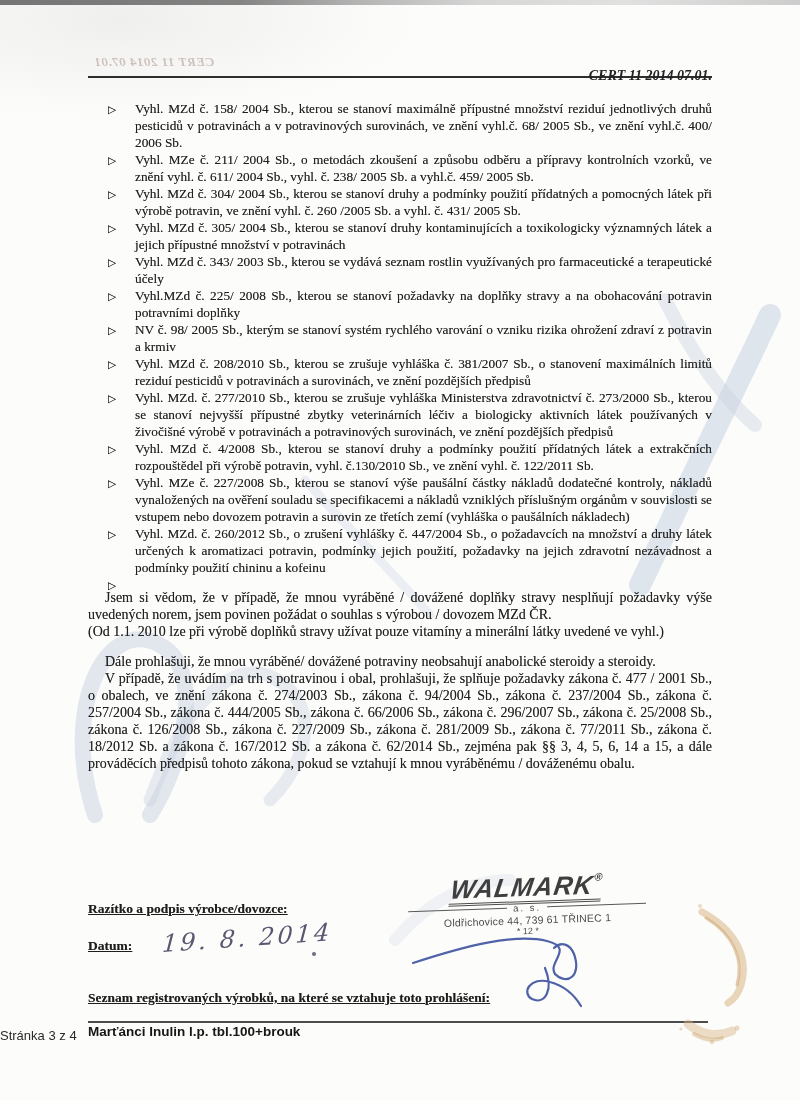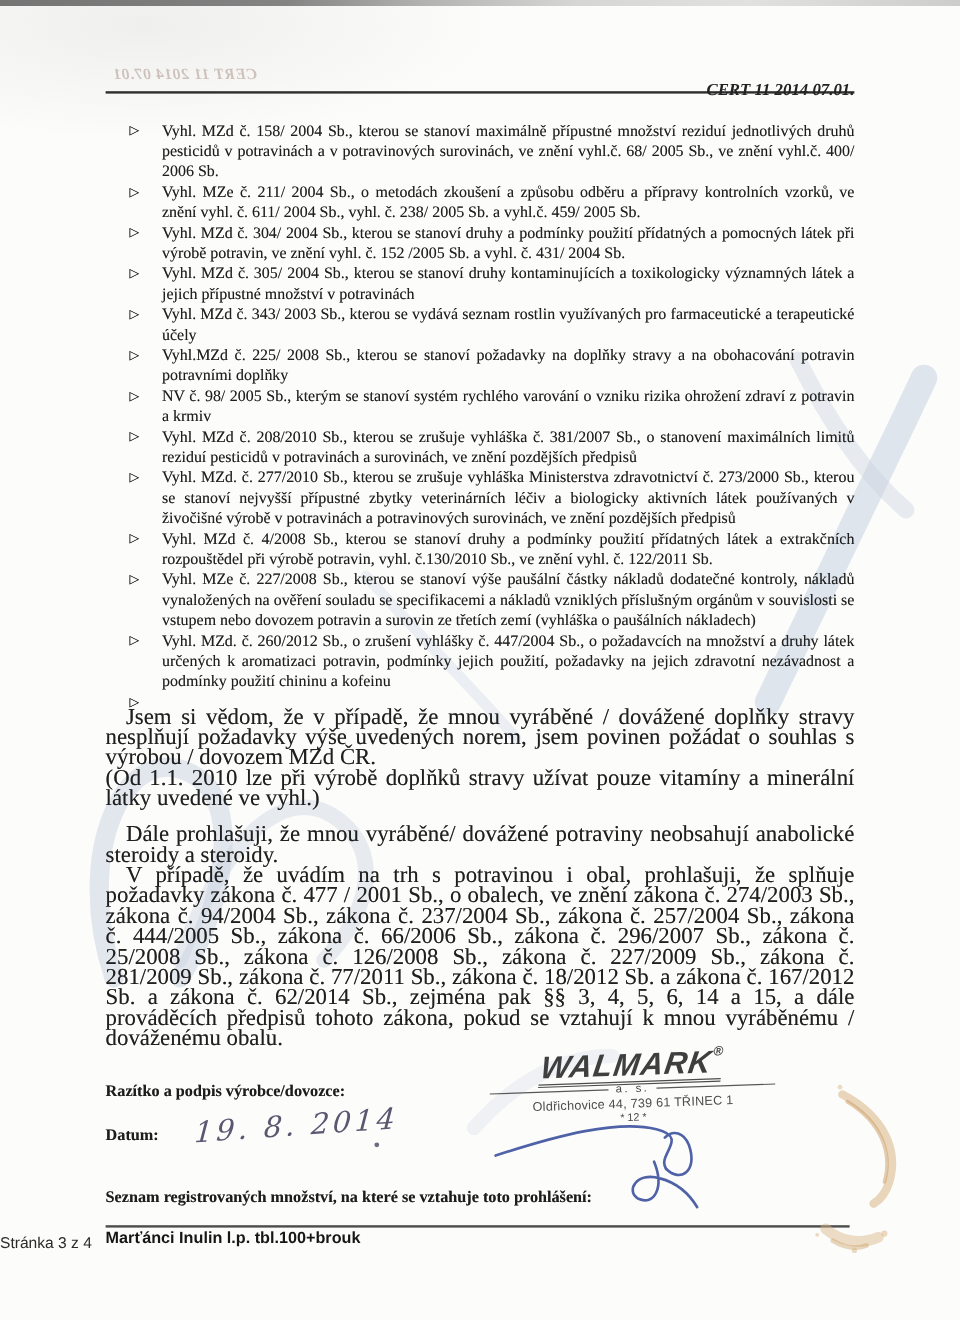--- a/index.html
+++ b/index.html
@@ -34,27 +34,27 @@
   .rule{border:0;border-top:2px solid #2e2e2e;margin:4px 0 0 0;}
   .reglist{list-style:none;margin:22px 0 0 0;padding:0;}
   .reglist li{
     position:relative;padding-left:47px;margin:0;
     font-size:13.3px;line-height:17px;text-align:justify;
     text-shadow:0 0 .3px rgba(0,0,0,.45);
   }
   .bullet{position:absolute;left:20px;top:1px;font-family:"DejaVu Sans",sans-serif;font-size:10.5px;color:#111;}
   .b{font-weight:normal;}
   .para{
-    margin:0;font-size:19px;line-height:17px;text-align:justify;
+    margin:0;font-size:14px;line-height:17px;text-align:justify;
     text-shadow:0 0 .3px rgba(0,0,0,.45);
   }
   .indent{text-indent:17px;}
   .mt14{margin-top:13px;}
   .abs{position:absolute;z-index:2;}
-  .label{font:bold 13.5px "Liberation Serif",serif;color:#1d1d1d;text-shadow:0 0 .3px rgba(0,0,0,.45);}
+  .label{font:bold 13.5px "Liberation Serif",serif;color:#1d1d1d;text-shadow:0 0 .3px rgba(0,0,0,.45);text-decoration:underline;}
   .handwriting{
     position:absolute;left:162px;top:924px;z-index:2;
     font:italic 24px "DejaVu Serif",serif;color:#4b4663;
     transform:rotate(-4deg) skewX(-8deg);letter-spacing:3px;opacity:.9;
   }
   .pen-dot{position:absolute;left:312px;top:952px;width:4px;height:4px;border-radius:50%;background:#4b4663;opacity:.8;z-index:2;}
   .stamp{
     position:absolute;left:408px;top:874px;width:238px;z-index:2;
     transform:rotate(-2deg);text-align:center;color:#474747;
     font-family:"Liberation Sans",sans-serif;
@@ -99,21 +99,21 @@
 
     <div class="header-row">
       <span class="bleed">CERT 11 2014 07.01</span>
       <span class="cert">CERT 11 2014 07.01.</span>
     </div>
     <hr class="rule">
 
     <ul class="reglist">
       <li><span class="bullet">▷</span><span><span class="b">Vyhl. MZd č. 158/ 2004 Sb.,</span><span> kterou se stanoví maximálně přípustné množství reziduí jednotlivých druhů pesticidů v potravinách a v potravinových surovinách, </span><span class="b">ve znění vyhl.č. 68/ 2005 Sb., ve znění vyhl.č. 400/ 2006 Sb.</span></span></li>
       <li><span class="bullet">▷</span><span><span class="b">Vyhl. MZe č. 211/ 2004 Sb.,</span><span> o metodách zkoušení a způsobu odběru a přípravy kontrolních vzorků, ve znění </span><span class="b">vyhl. č. 611/ 2004 Sb., vyhl. č. 238/ 2005 Sb. a vyhl.č. 459/ 2005 Sb.</span></span></li>
-      <li><span class="bullet">▷</span><span><span class="b">Vyhl. MZd č. 304/ 2004 Sb.,</span><span> kterou se stanoví druhy a podmínky použití přídatných a pomocných látek při výrobě potravin, ve znění </span><span class="b">vyhl. č. 152 /2005 Sb. a vyhl. č. 431/ 2004 Sb.</span></span></li>
+      <li><span class="bullet">▷</span><span><span class="b">Vyhl. MZd č. 304/ 2004 Sb.,</span><span> kterou se stanoví druhy a podmínky použití přídatných a pomocných látek při výrobě potravin, ve znění </span><span class="b">vyhl. č. 260 /2005 Sb. a vyhl. č. 431/ 2005 Sb.</span></span></li>
       <li><span class="bullet">▷</span><span><span class="b">Vyhl. MZd č. 305/ 2004 Sb.,</span><span> kterou se stanoví druhy kontaminujících a toxikologicky významných látek a jejich přípustné množství v potravinách</span></span></li>
       <li><span class="bullet">▷</span><span><span class="b">Vyhl. MZd č. 343/ 2003 Sb.,</span><span> kterou se vydává seznam rostlin využívaných pro farmaceutické a terapeutické účely</span></span></li>
       <li><span class="bullet">▷</span><span><span class="b">Vyhl.MZd č. 225/ 2008 Sb.,</span><span> kterou se stanoví požadavky na doplňky stravy a na obohacování potravin potravními doplňky</span></span></li>
       <li><span class="bullet">▷</span><span><span class="b">NV č. 98/ 2005 Sb.,</span><span> kterým se stanoví systém rychlého varování o vzniku rizika ohrožení zdraví z potravin a krmiv</span></span></li>
       <li><span class="bullet">▷</span><span><span class="b">Vyhl. MZd č. 208/2010 Sb.,</span><span> kterou se zrušuje vyhláška č. 381/2007 Sb., o stanovení maximálních limitů reziduí pesticidů v potravinách a surovinách, ve znění pozdějších předpisů</span></span></li>
       <li><span class="bullet">▷</span><span><span class="b">Vyhl. MZd. č. 277/2010 Sb.,</span><span> kterou se zrušuje vyhláška Ministerstva zdravotnictví č. 273/2000 Sb.,</span><span> kterou se stanoví nejvyšší přípustné zbytky veterinárních léčiv a biologicky aktivních látek používaných v živočišné výrobě v potravinách a potravinových surovinách, ve znění pozdějších předpisů</span></span></li>
       <li><span class="bullet">▷</span><span><span class="b">Vyhl. MZd č. 4/2008 Sb.,</span><span> kterou se stanoví druhy a podmínky použití přídatných látek a extrakčních rozpouštědel při výrobě potravin, </span><span class="b">vyhl. č.130/2010 Sb.,</span><span> ve znění </span><span class="b">vyhl. č. 122/2011 Sb.</span></span></li>
       <li><span class="bullet">▷</span><span><span class="b">Vyhl. MZe č. 227/2008 Sb.,</span><span> kterou se stanoví výše paušální částky nákladů dodatečné kontroly, nákladů vynaložených na ověření souladu se specifikacemi a nákladů vzniklých příslušným orgánům v souvislosti se vstupem nebo dovozem potravin a surovin ze třetích zemí (vyhláška o paušálních nákladech)</span></span></li>
       <li><span class="bullet">▷</span><span><span class="b">Vyhl. MZd. č. 260/2012 Sb.,</span><span> o zrušení vyhlášky č. 447/2004 Sb., o požadavcích na množství a druhy látek určených k aromatizaci potravin, podmínky jejich použití, požadavky na jejich zdravotní nezávadnost a podmínky použití chininu a kofeinu</span></span></li>
       <li><span class="bullet">▷</span></li>
@@ -145,21 +145,21 @@
   </div>
 
   <svg class="layer" style="left:395px;top:908px;z-index:2;" width="210" height="110" viewBox="0 0 210 110">
     <g stroke="#3d52a0" fill="none" stroke-width="2.2" stroke-linecap="round" opacity="0.9">
       <path d="M18 55 C70 38 120 25 152 33 C180 40 152 54 160 66"></path>
       <path d="M160 66 C172 78 187 68 179 46 C175 36 166 33 159 40"></path>
       <path d="M150 60 C159 82 150 97 137 91 C126 85 135 68 155 74 C170 78 180 88 186 98"></path>
     </g>
   </svg>
 
-  <div class="abs label" style="left:88px;top:990px;">Seznam registrovaných množství, na které se vztahuje toto prohlášení:</div>
+  <div class="abs label" style="left:88px;top:990px;">Seznam registrovaných výrobků, na které se vztahuje toto prohlášení:</div>
   <div class="abs product-line" style="left:88px;top:1008px;">Marťánci Inulin l.p. tbl.100+brouk</div>
 
   <div class="footer-rule"></div>
   <div class="footer-text"><span>Stránka </span><span class="b">3</span><span> z </span><span class="b">4</span></div>
 
   <svg class="layer stain" width="800" height="1100" viewBox="0 0 800 1100">
     <g stroke="#d9b583" fill="none" stroke-linecap="round">
       <path d="M702 912 C736 930 749 958 741 985 C738 995 733 1000 728 1003" stroke-width="7" opacity="0.55"></path>
       <path d="M706 918 C734 935 744 960 737 985" stroke-width="3" opacity="0.5" stroke="#c99c5f"></path>
       <path d="M688 1024 C700 1034 716 1038 732 1031" stroke-width="9" opacity="0.45"></path>

